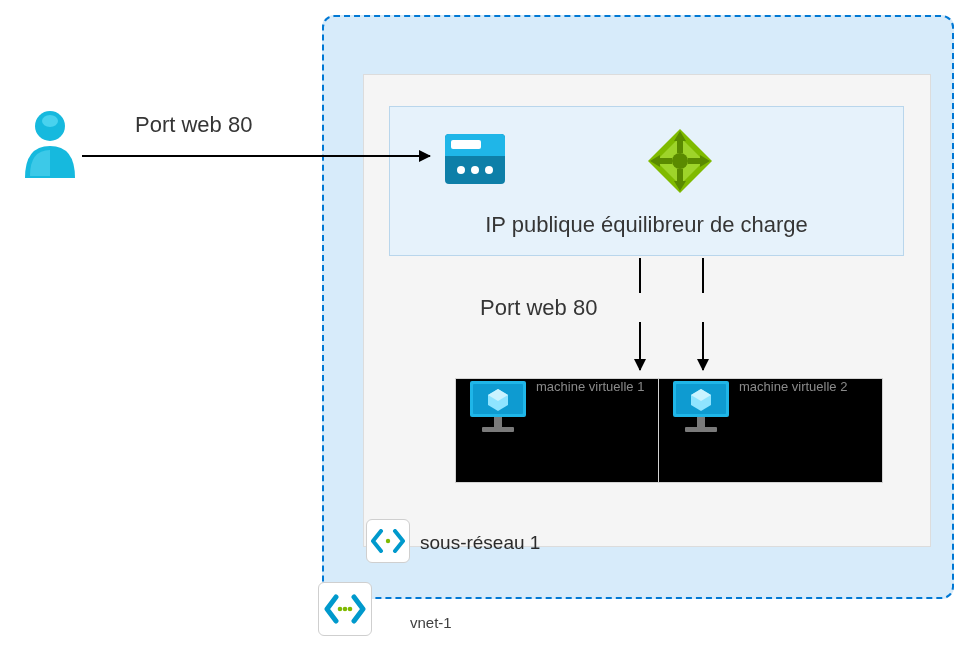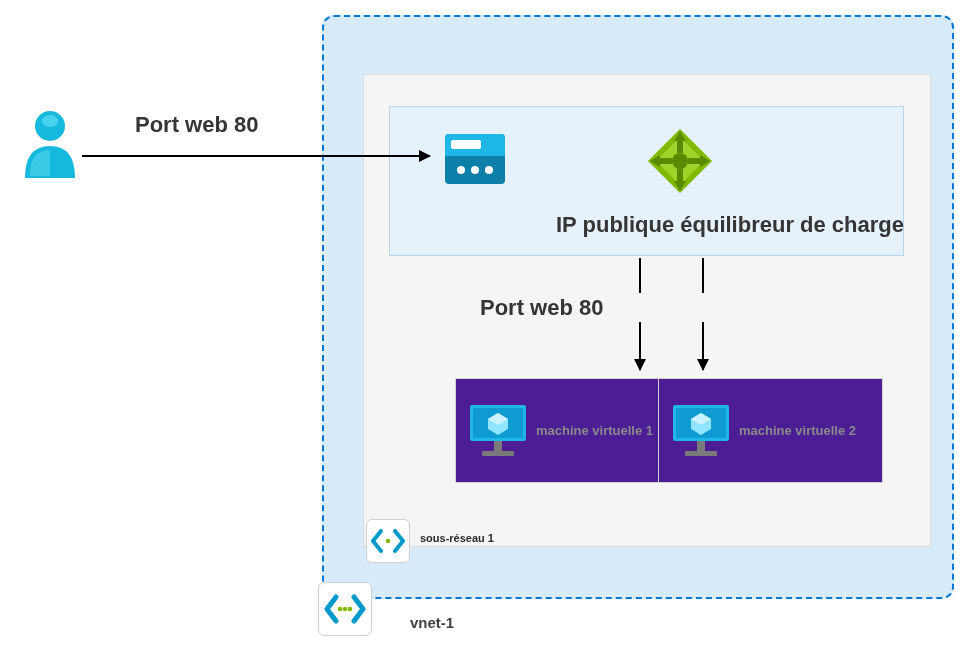--- a/index.html
+++ b/index.html
@@ -6,21 +6,21 @@
   body {
     margin: 0;
     padding: 0;
     width: 969px;
     height: 669px;
     font-family: "Segoe UI", Arial, sans-serif;
     background: #ffffff;
     position: relative;
     color: #323232;
   }
-  .abs { position: absolute; font-weight: bold; }
+  .abs { position: absolute; }
 
   
   .vnet {
     left: 322px;
     top: 15px;
     width: 632px;
     height: 584px;
     border: 2px dashed #0078d4;
     border-radius: 12px;
     background: #d7ebfa;
@@ -42,33 +42,33 @@
     top: 106px;
     width: 515px;
     height: 150px;
     background: #e6f2fb;
     border: 1px solid #b9d6ec;
   }
   .lbbox-label {
     left: 389px;
     top: 212px;
     width: 515px;
-    text-align: right;
+    text-align: center;
     font-size: 22px;
     color: #353535;
   }
 
   
   .vmbox {
     width: 225px;
     height: 105px;
-    background: #4c1d95;
+    background: #000000;
     border: 1px solid #d3d3d3;
     display: flex;
-    align-items: center;
+    align-items: flex-start;
   }
   .vm1 { left: 455px; top: 378px; }
   .vm2 { left: 658px; top: 378px; }
   .vmlabel {
     font-size: 13px;
     color: #8a8a8a;
     margin-left: 8px;
   }
 
   
@@ -80,22 +80,22 @@
   }
   .portweb2 {
     left: 480px;
     top: 295px;
     font-size: 22px;
     color: #353535;
   }
   .subnet-label {
     left: 420px;
     top: 532px;
-    font-size: 11px;
-    font-weight: 700;
+    font-size: 19px;
+    font-weight: 400;
     color: #2b2b2b;
   }
   .vnet-label {
     left: 410px;
     top: 614px;
     font-size: 15px;
     color: #404040;
   }
 
   

